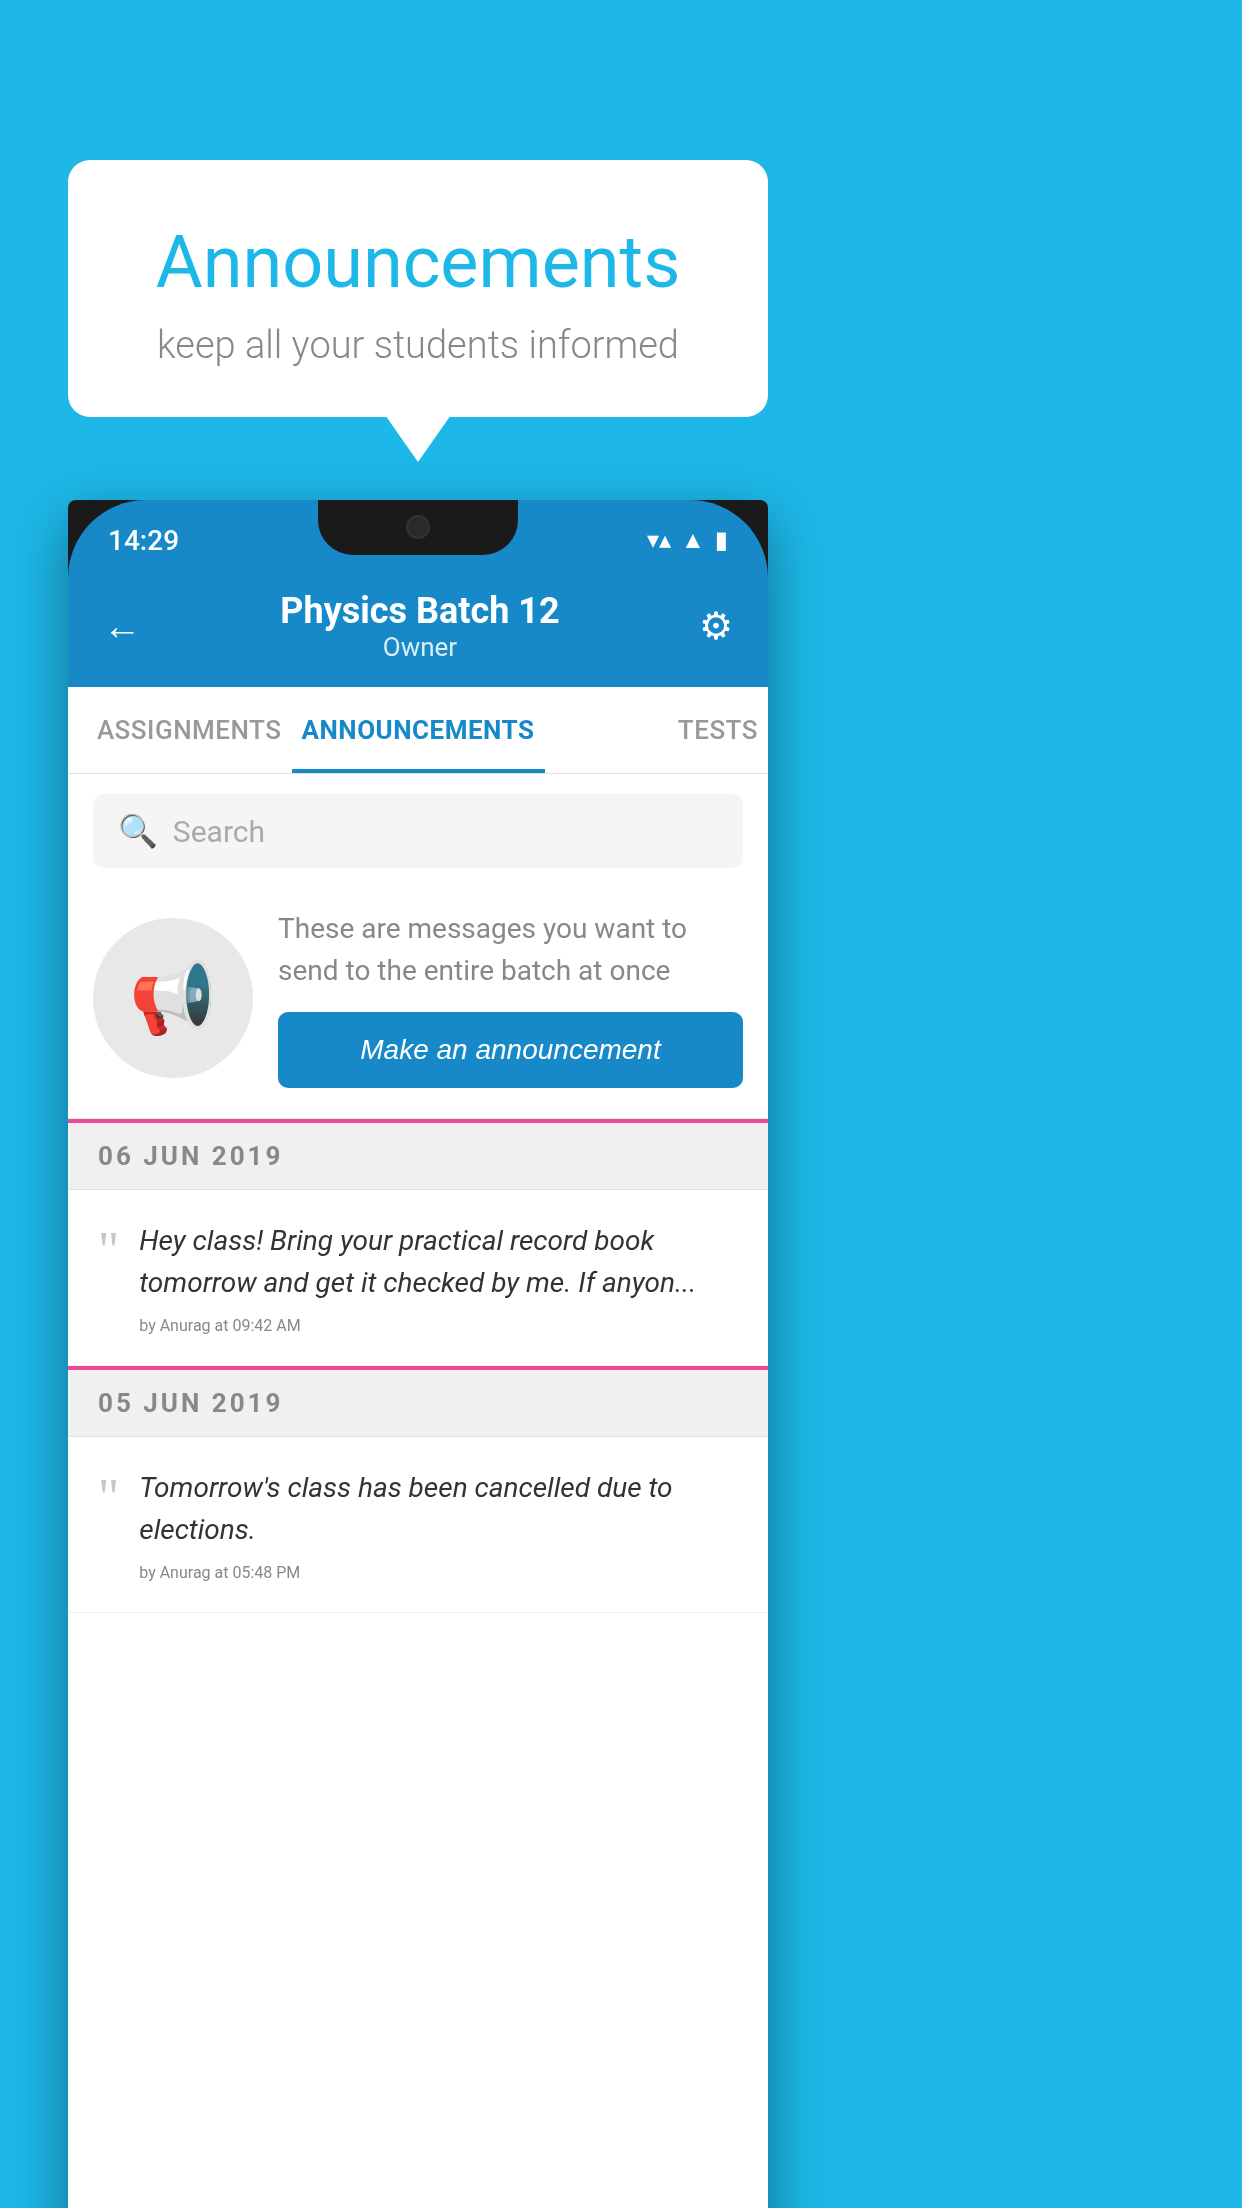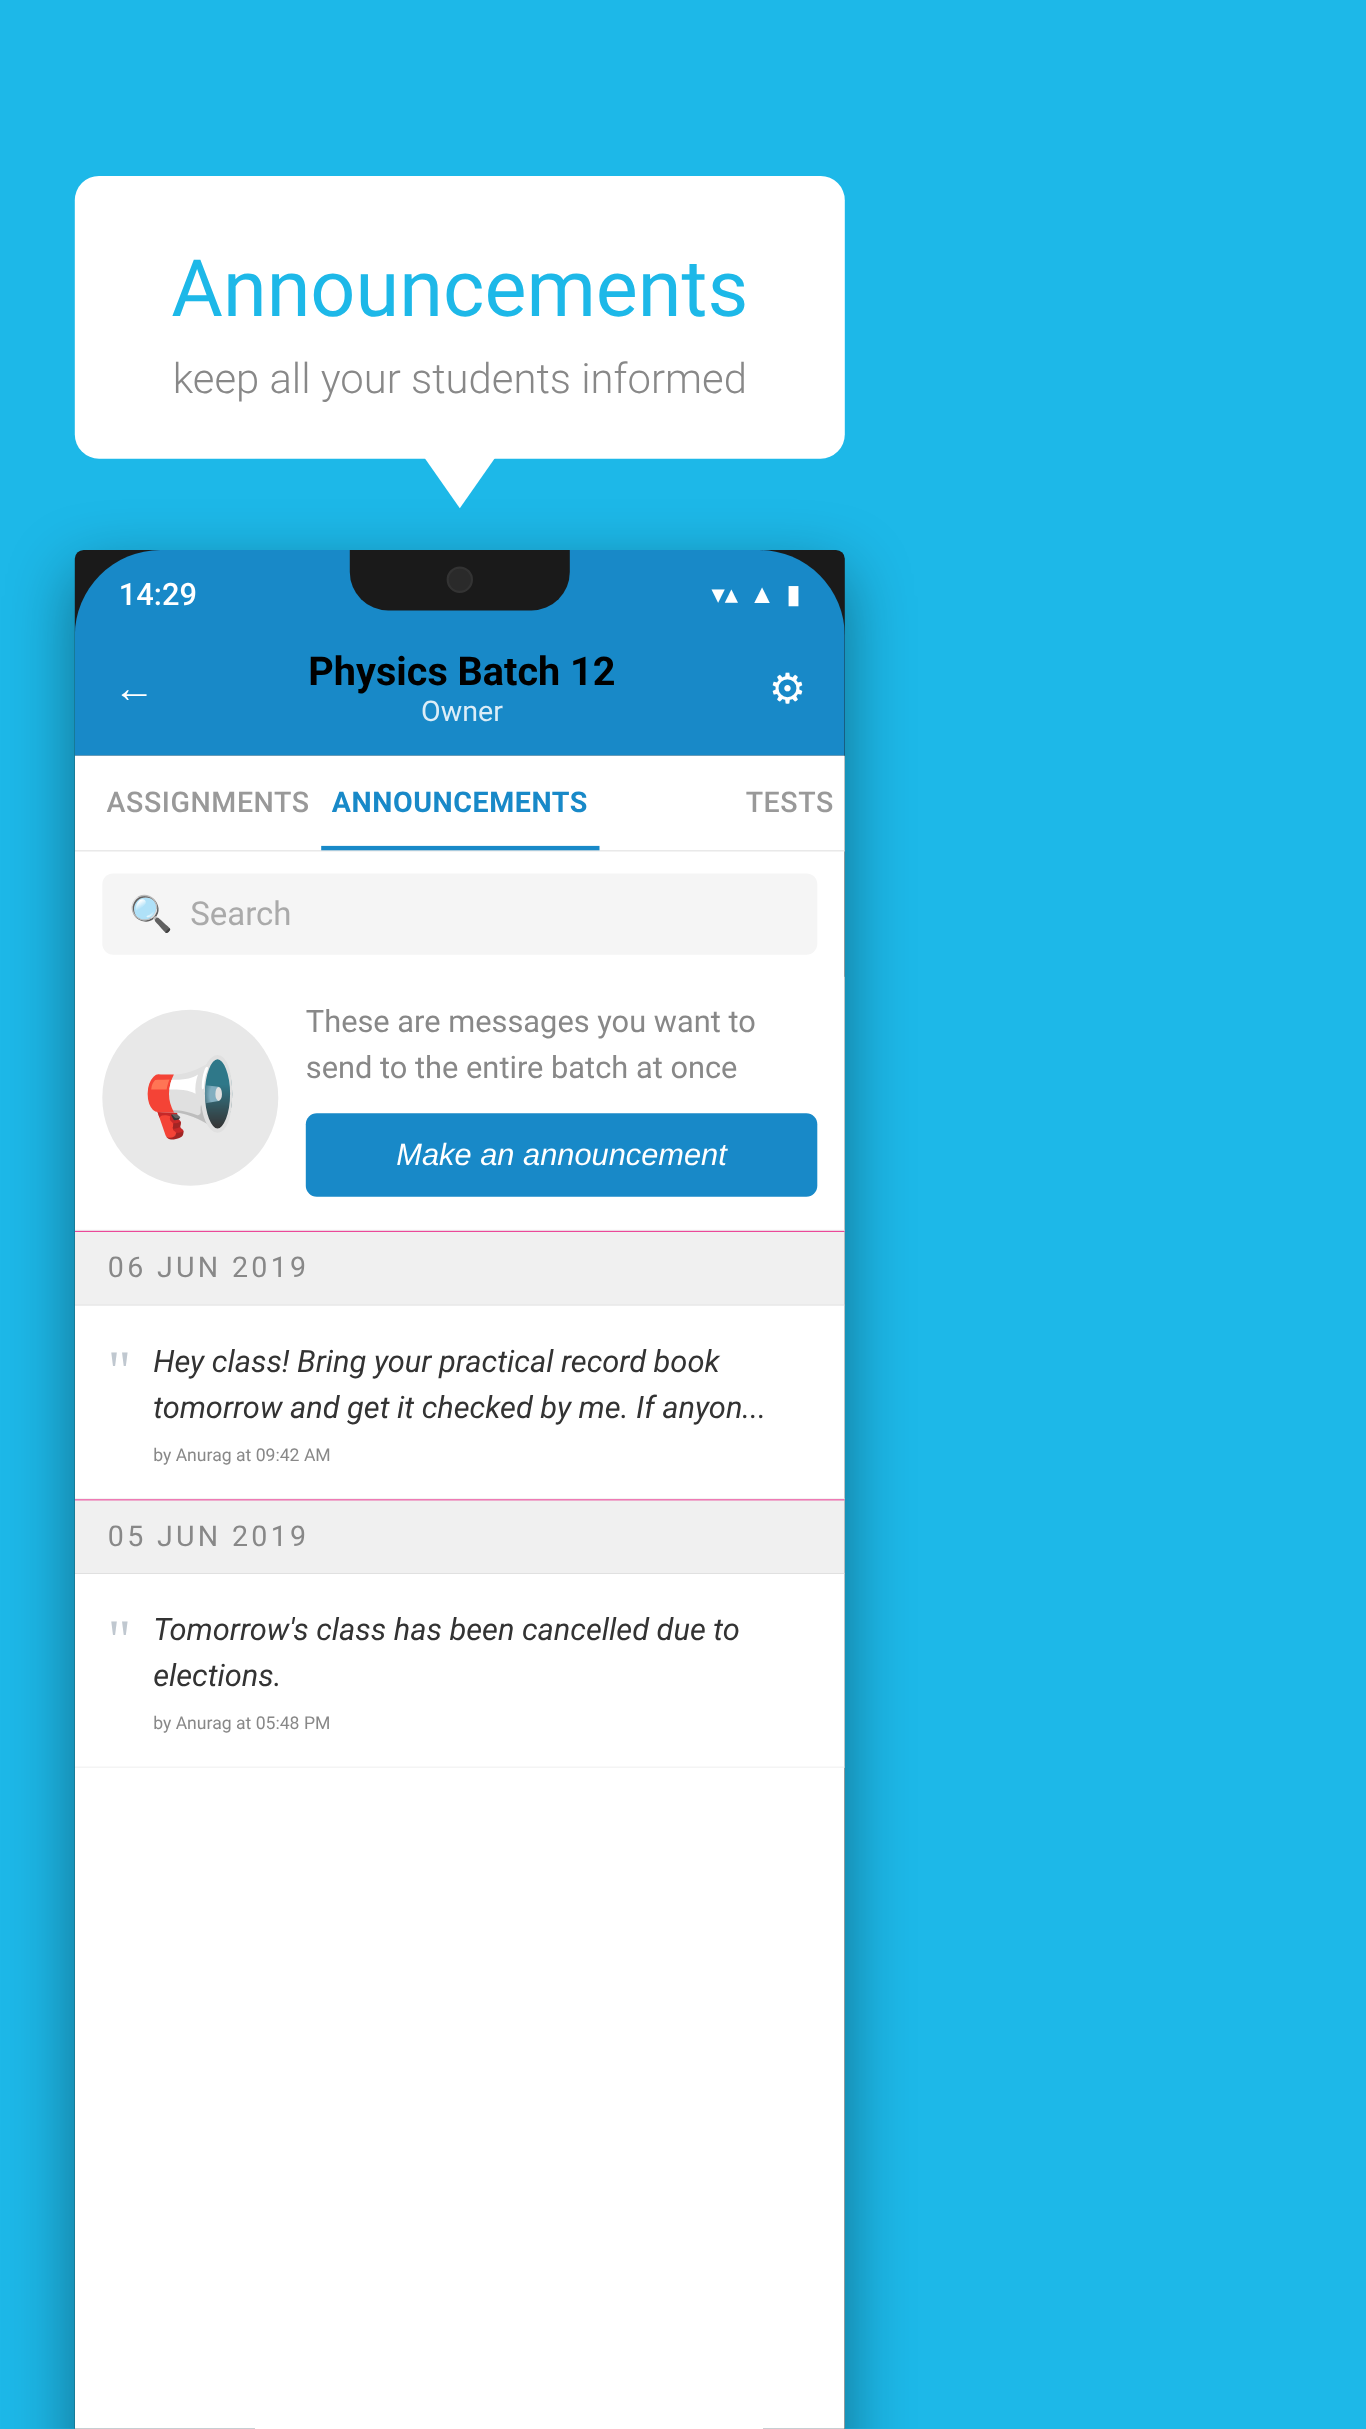--- a/index.html
+++ b/index.html
@@ -134,21 +134,21 @@
       color: white;
       font-size: 38px;
       cursor: pointer;
     }
 
     .header-center {
       text-align: center;
     }
 
     .header-title {
-      color: #000000;
+      color: #ffffff;
       font-size: 36px;
       font-weight: 700;
     }
 
     .header-subtitle {
       color: rgba(255,255,255,0.85);
       font-size: 26px;
       font-weight: 400;
     }
 
@@ -271,22 +271,22 @@
       font-style: italic;
     }
 
     
     .date-separator {
       background: #f0f0f0;
       padding: 18px 30px;
       color: #888;
       font-size: 26px;
       letter-spacing: 3px;
-      font-weight: 400;
-      border-top: 1px solid #ec4899;
+      font-weight: 700;
+      border-top: 4px solid #ec4899;
       border-bottom: 1px solid #e0e0e0;
     }
 
     
     .announcement-item {
       display: flex;
       align-items: flex-start;
       padding: 30px 30px;
       background: white;
       border-bottom: 1px solid #f0f0f0;

